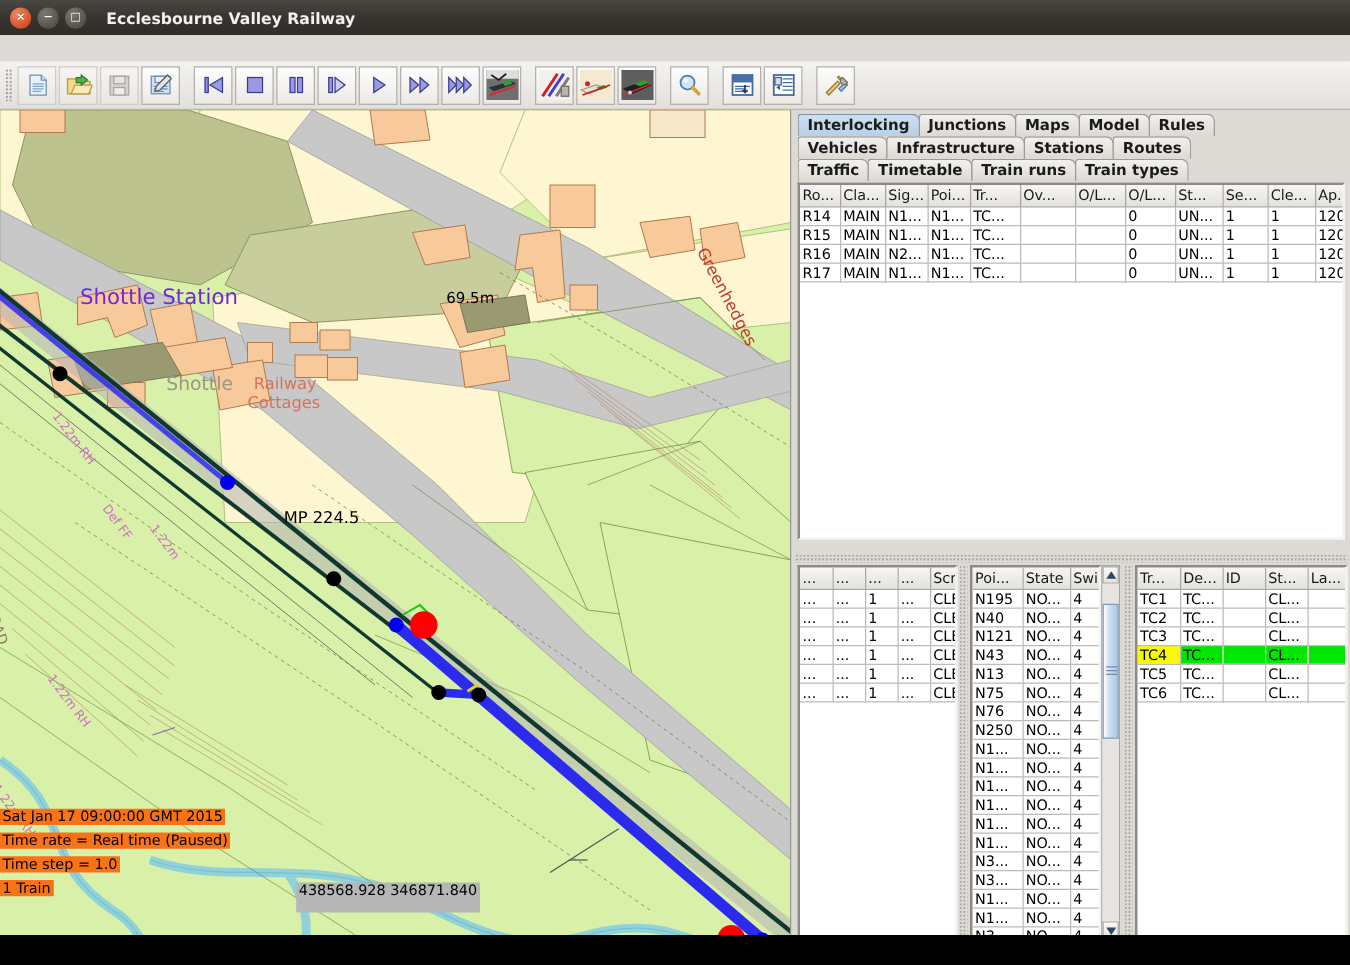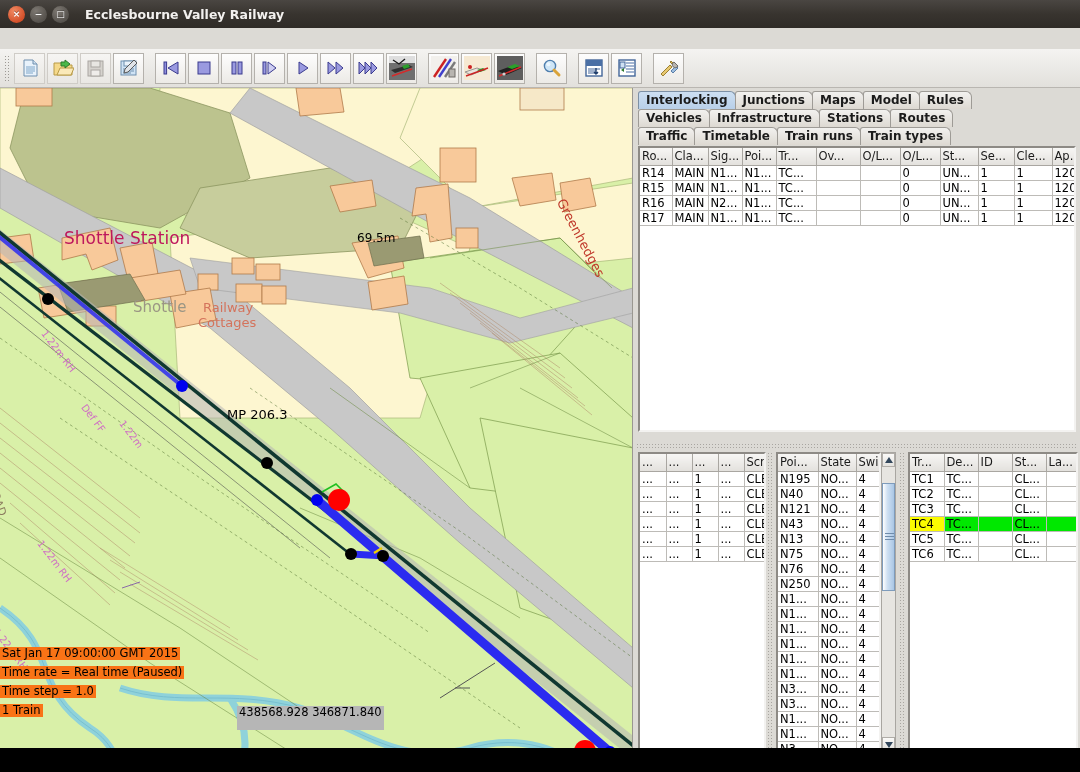--- a/index.html
+++ b/index.html
@@ -473,25 +473,25 @@
       <g stroke="#e8e8e8" stroke-width="1" opacity=".85">
         <path d="M578,690 L578,740"></path>
           <path d="M548,715 L608,715"></path>
       </g>
       <path d="M455,600 L470,600" stroke="#555" stroke-width="1"></path>
       <path d="M440,610 L495,575" stroke="#555" stroke-width="1"></path>
       <path d="M122,500 L140,494" stroke="#8a6aa8" stroke-width="1"></path>
     </svg>
 
     <div class="maplabel" id="map-labels-host" style="position: absolute; left: 0px; top: 0px; width: 100%; height: 100%;">
-        <div class="maplabel" style="left: 64px; top: 140px; font-size: 17px; color: #be185d; font-weight: normal;">Shottle Station</div>
+        <div class="maplabel" style="left: 64px; top: 140px; font-size: 17px; color: #6d28d9; font-weight: normal;">Shottle Station</div>
         <div class="maplabel" style="left: 133px; top: 210px; font-size: 15px; color: rgb(155, 150, 132); font-weight: normal; text-align: center;">Shottle</div>
         <div class="maplabel" style="left: 203px; top: 212px; font-size: 13px; color: rgb(212, 115, 92); font-weight: normal;">Railway</div>
         <div class="maplabel" style="left: 198px; top: 227px; font-size: 13px; color: rgb(212, 115, 92); font-weight: normal;">Cottages</div>
-        <div class="maplabel" style="left: 227px; top: 319px; font-size: 13px; color: rgb(0, 0, 0); font-weight: normal;">MP 206.3</div>
+        <div class="maplabel" style="left: 227px; top: 319px; font-size: 13px; color: rgb(0, 0, 0); font-weight: normal;">MP 224.5</div>
         <div class="maplabel" style="left: 357px; top: 143px; font-size: 12px; color: rgb(0, 0, 0); font-weight: normal;">69.5m</div>
         <div class="maplabel" style="left: 567px; top: 108px; font-size: 13px; color: rgb(192, 57, 43); font-weight: normal; transform: rotate(62deg); transform-origin: 0px 0px;">Greenhedges</div>
         <div class="maplabel" style="left: 48px; top: 240px; font-size: 10px; color: rgb(207, 111, 196); font-weight: normal; transform: rotate(53deg); transform-origin: 0px 0px;">1.22m RH</div>
         <div class="maplabel" style="left: 126px; top: 330px; font-size: 10px; color: rgb(207, 111, 196); font-weight: normal; transform: rotate(53deg); transform-origin: 0px 0px;">1.22m</div>
         <div class="maplabel" style="left: 44px; top: 450px; font-size: 10px; color: rgb(207, 111, 196); font-weight: normal; transform: rotate(53deg); transform-origin: 0px 0px;">1.22m RH</div>
         <div class="maplabel" style="left: 0px; top: 538px; font-size: 10px; color: rgb(207, 111, 196); font-weight: normal; transform: rotate(53deg); transform-origin: 0px 0px;">1.22m RH</div>
         <div class="maplabel" style="left: 88px; top: 314px; font-size: 10px; color: rgb(207, 111, 196); font-weight: normal; transform: rotate(53deg); transform-origin: 0px 0px;">Def  FF</div>
         <div class="maplabel" style="left: -2px; top: 395px; font-size: 11px; color: rgb(138, 123, 94); font-weight: normal; transform: rotate(70deg); transform-origin: 0px 0px;">ROAD</div>
       </div>
 

